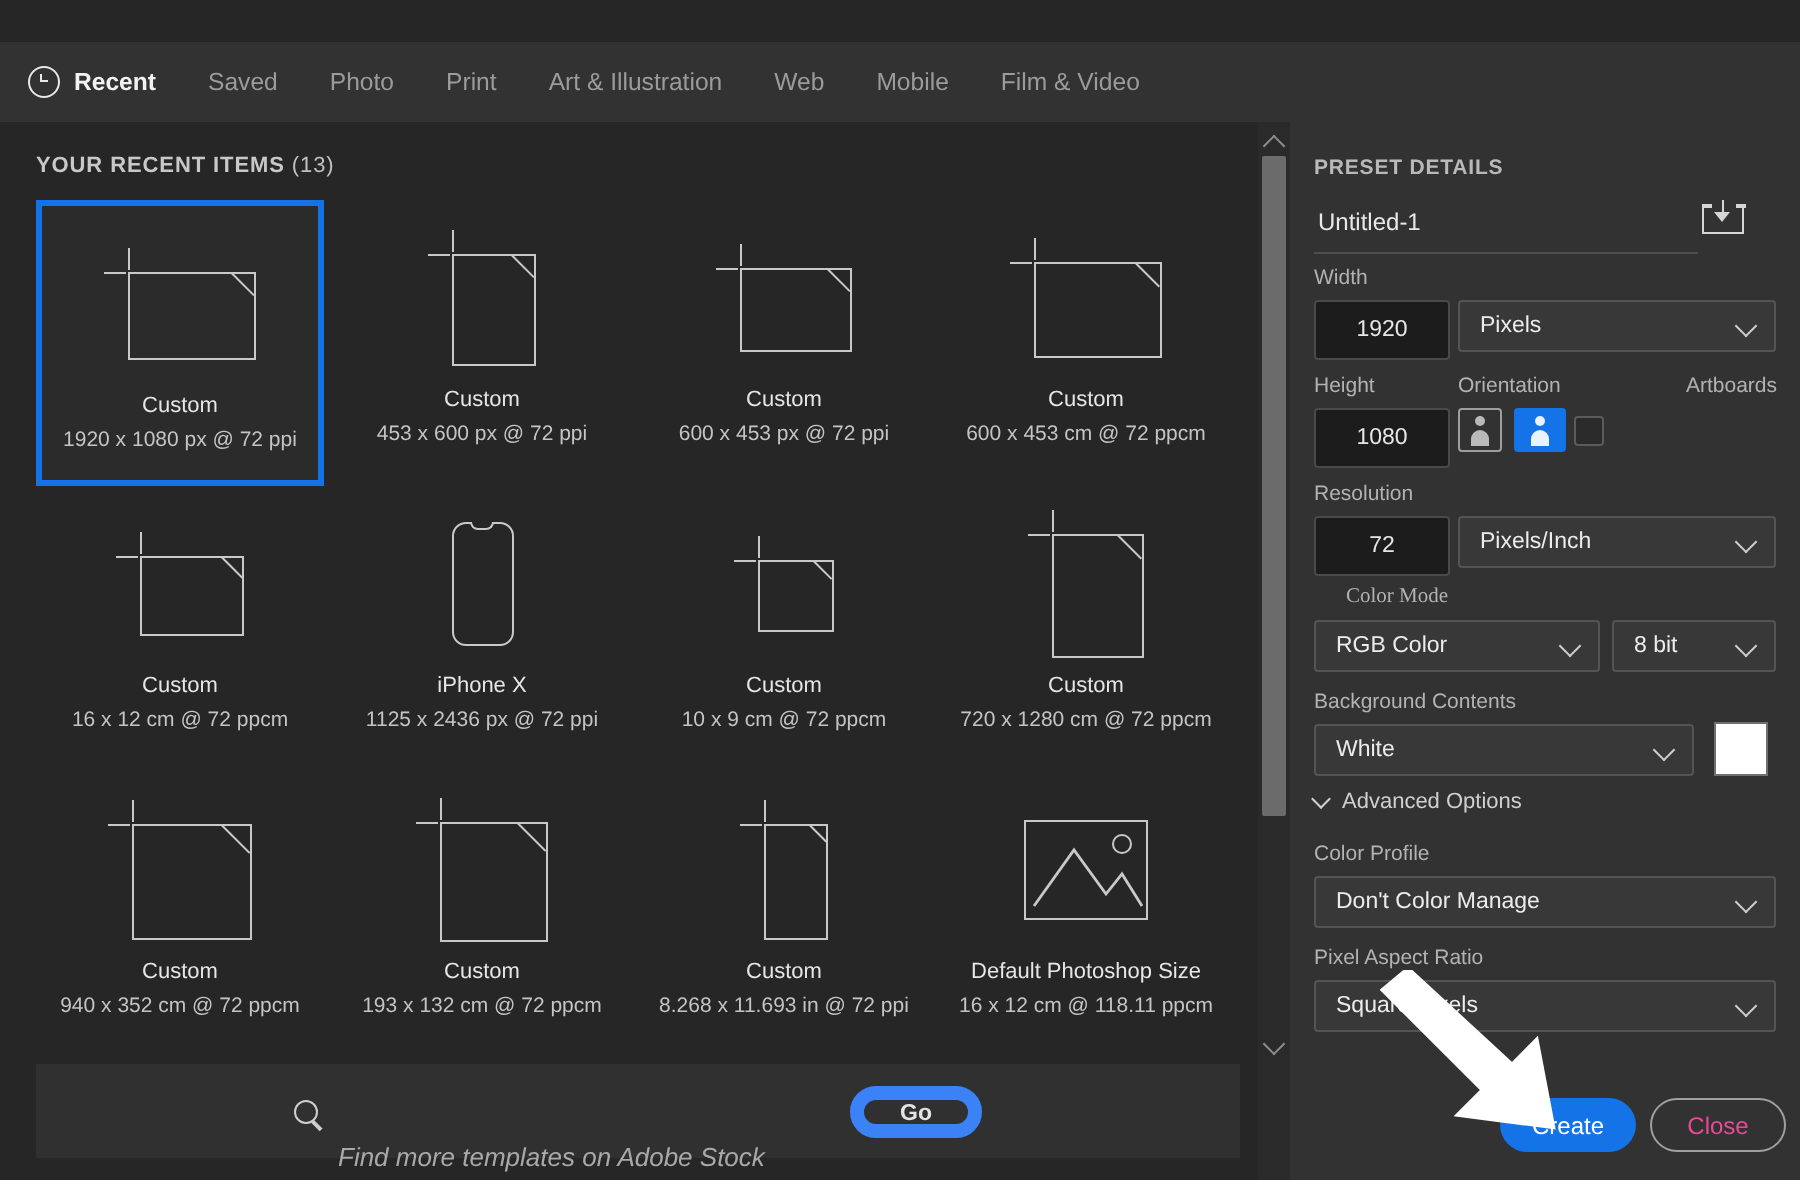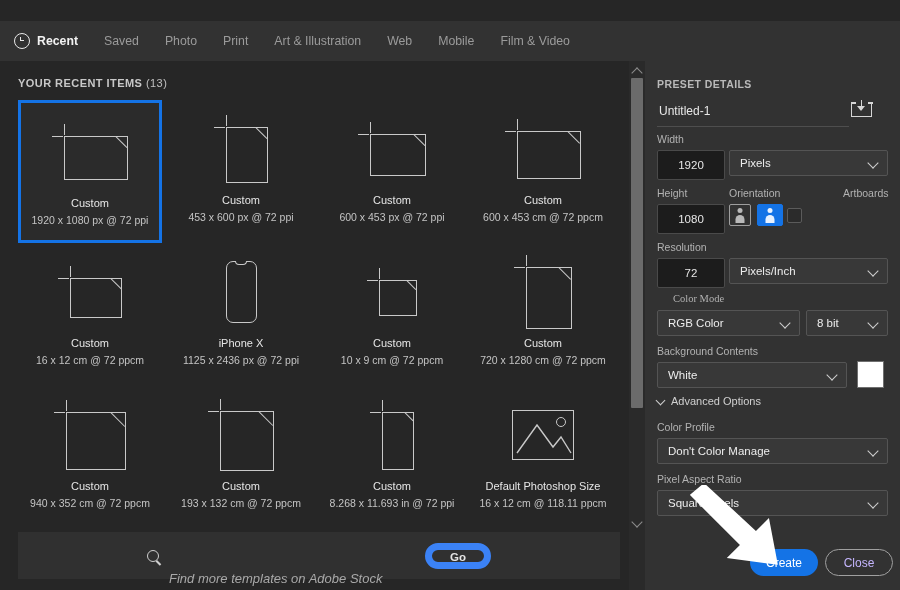--- a/index.html
+++ b/index.html
@@ -263,21 +263,21 @@
     transform:rotate(45deg);vertical-align:1px;
   }
 
   .create-btn{
     position:absolute;left:105px;bottom:14px;width:68px;height:27px;
     background:#1473e6;border:none;border-radius:14px;color:#ffffff;
     font-size:12px;cursor:pointer;font-family:"Liberation Sans", sans-serif;
   }
   .close-btn{
     position:absolute;left:180px;bottom:14px;width:68px;height:27px;
-    background:#323232;border:1px solid #a0a0a0;border-radius:14px;color:#c4b5fd;
+    background:#323232;border:1px solid #a0a0a0;border-radius:14px;color:#ec4899;
     font-size:12px;cursor:pointer;font-family:"Liberation Sans", sans-serif;
   }
 
   
   .anno{
     position:absolute;left:690px;top:485px;width:120px;height:90px;
     pointer-events:none;
   }
 </style>
 </head>

